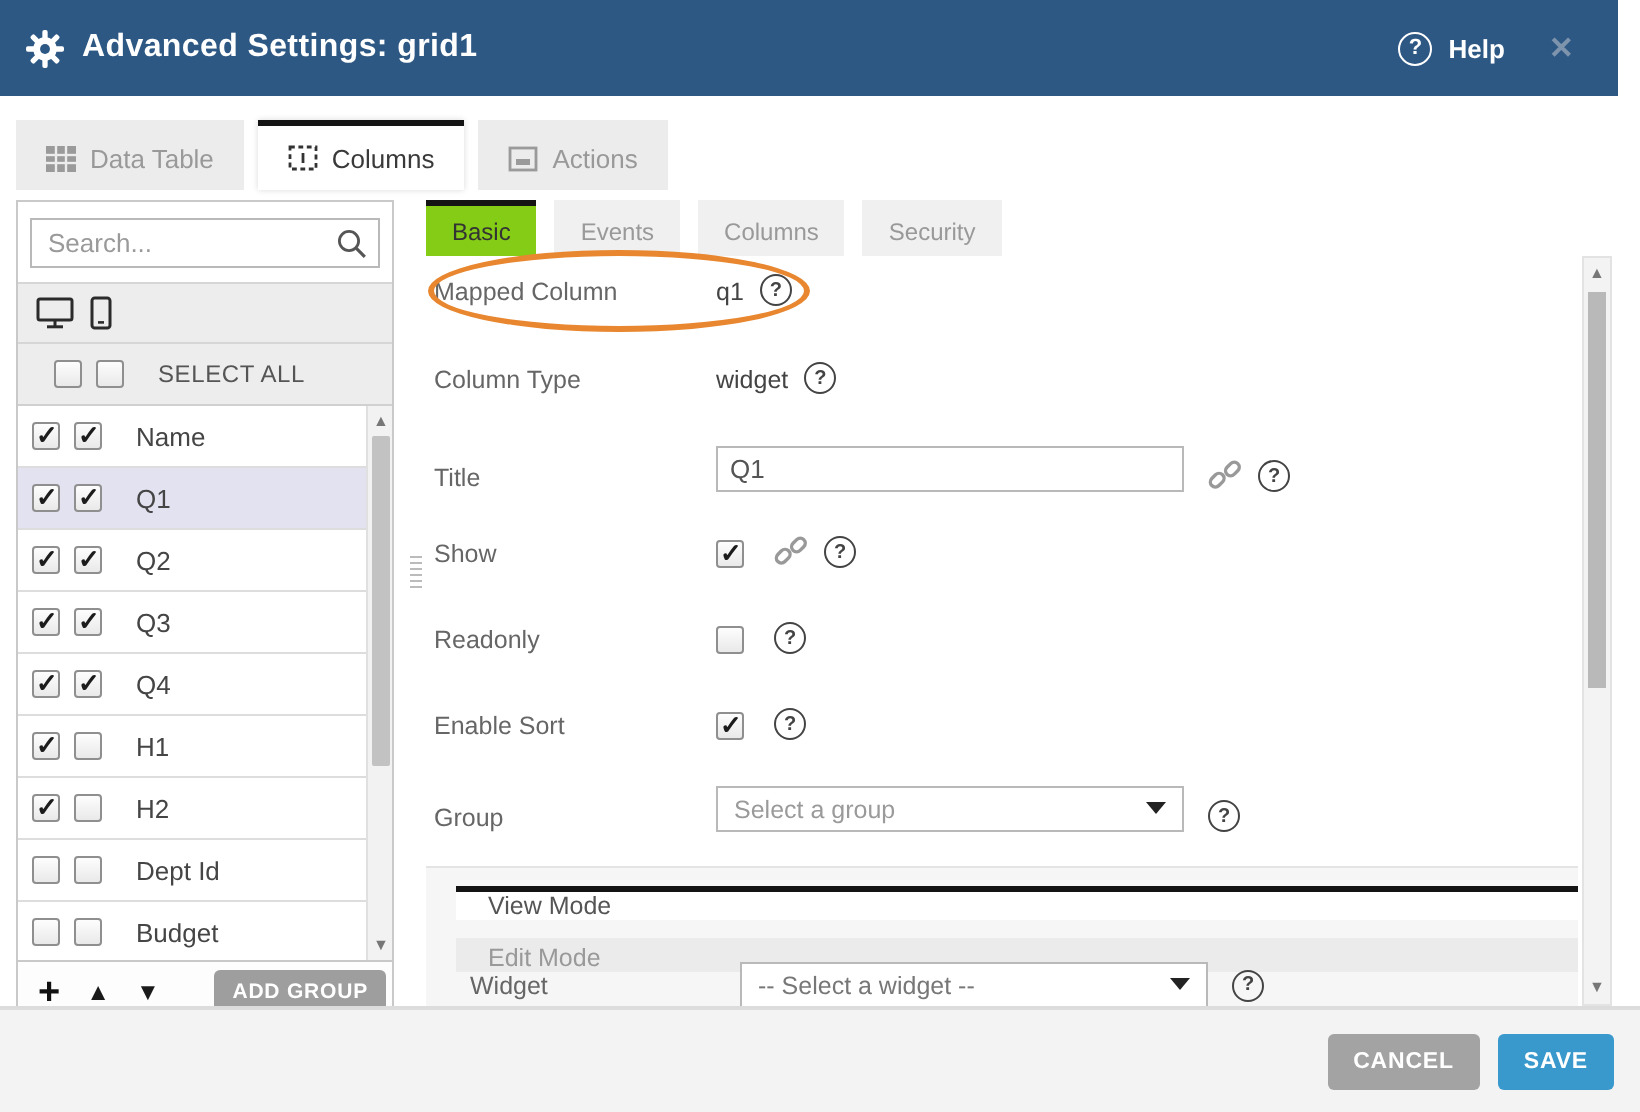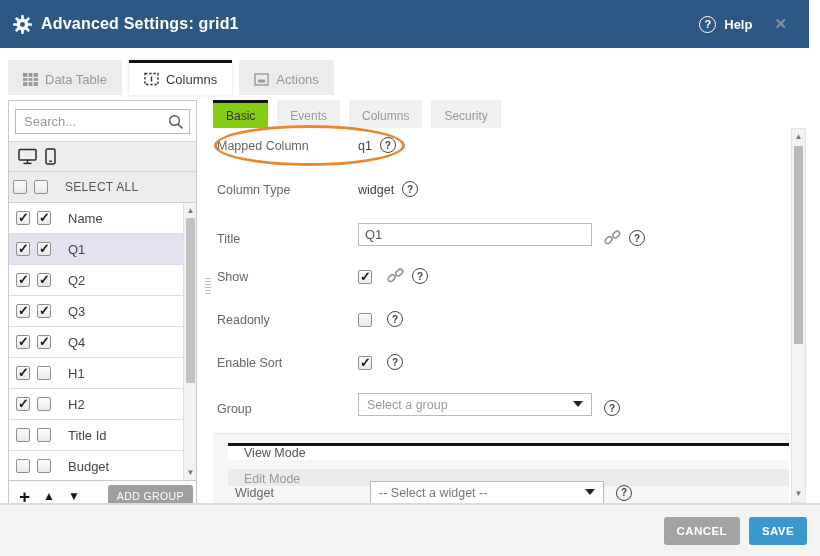--- a/index.html
+++ b/index.html
@@ -24,41 +24,41 @@
   .mtab.active { background:#fff; color:#3a3a3a; border-top:3px solid #141414; box-shadow:0 0 3px rgba(0,0,0,.15); }
   .mtab svg { flex:0 0 auto; }
 
   
   .lpanel { position:absolute; left:8px; top:100px; width:189px; height:412px; border:1px solid #c9c9c9; background:#fff; overflow:hidden; }
   .search-wrap { position:relative; padding:8px 6px 7px 6px; background:#fff; }
   .search-input { width:100%; height:25px; border:1px solid #b9b9b9; padding:0 26px 0 8px; font-size:13px; color:#444; font-family:inherit; }
   .search-input::placeholder { color:#9a9a9a; }
   .search-ico { position:absolute; right:12px; top:13px; }
   .device-row { height:31px; background:#ededed; border-top:1px solid #d6d6d6; border-bottom:1px solid #d6d6d6; display:flex; align-items:center; gap:8px; padding-left:9px; }
-  .selall-row { height:31px; background:#ededed; border-bottom:1px solid #d0d0d0; display:flex; align-items:center; padding-left:4px; }
+  .selall-row { height:31px; background:#ededed; border-bottom:1px solid #d0d0d0; display:flex; align-items:center; padding-left:18px; }
   .selall-label { font-size:12px; color:#555; margin-left:10px; letter-spacing:.3px; }
 
   .list { position:absolute; top:102px; bottom:31px; left:0; right:0; overflow:hidden; }
   .lrow { height:31px; display:flex; align-items:center; padding-left:7px; border-bottom:1px solid #ddd; background:#fff; cursor:pointer; }
   .lrow.selected { background:#e2e2f1; }
   .lrow-label { font-size:13px; color:#454545; margin-left:10px; }
 
   .cb { width:14px; height:14px; border:1px solid #8f8f8f; border-radius:2px; background:linear-gradient(#fdfdfd,#e9e9e9); display:inline-block; position:relative; margin-right:7px; flex:0 0 auto; cursor:pointer; }
   .cb.checked::after { content:"✓"; position:absolute; left:1px; top:-2px; font-size:13px; font-weight:bold; color:#1c1c1c; }
 
   
   .lscroll { position:absolute; right:0; top:0; bottom:0; width:13px; background:#f2f2f2; border-left:1px solid #e0e0e0; }
   .lscroll .arr-up, .lscroll .arr-dn { position:absolute; left:0; width:13px; height:13px; font-size:8px; color:#777; text-align:center; line-height:13px; cursor:pointer; }
   .lscroll .arr-up { top:1px; } .lscroll .arr-dn { bottom:1px; }
   .lscroll .thumb { position:absolute; left:2px; top:15px; width:9px; height:165px; background:#c2c2c2; border-radius:1px; cursor:grab; }
 
   .ltoolbar { position:absolute; bottom:0; left:0; right:0; height:31px; border-top:1px solid #c9c9c9; background:#fdfdfd; display:flex; align-items:center; }
   .tool-plus { font-size:19px; font-weight:bold; color:#111; margin-left:10px; cursor:pointer; line-height:1; }
   .tool-up, .tool-dn { font-size:12px; color:#1a1a1a; margin-left:13px; cursor:pointer; }
-  .add-group-btn { position:absolute; right:3px; top:4px; background:#9e9e9e; color:#fff; border:none; border-radius:3px; font-size:10.5px; font-weight:normal; padding:5px 9px; letter-spacing:.4px; font-family:inherit; cursor:pointer; }
+  .add-group-btn { position:absolute; right:3px; top:4px; background:#9e9e9e; color:#fff; border:none; border-radius:3px; font-size:10.5px; font-weight:bold; padding:5px 9px; letter-spacing:.4px; font-family:inherit; cursor:pointer; }
 
   
   .splitter { position:absolute; left:205px; top:278px; width:6px; height:18px; background:repeating-linear-gradient(#bbb 0 1px, #fff 1px 3px); cursor:col-resize; }
 
   
   .rpanel { position:absolute; left:213px; top:100px; width:576px; height:403px; overflow:hidden; background:#fff; }
   .subtabs { display:flex; gap:9px; height:28px; }
   .stab { padding:0 13px; display:flex; align-items:center; font-size:12px; color:#999; background:#f0f0f0; border-top:3px solid transparent; cursor:pointer; }
   .stab.active { background:#84cc16; color:#333; border-top:3px solid #141414; }
 
@@ -206,21 +206,21 @@
           <span class="lrow-label">H1</span>
         </div>
         <div class="lrow">
           <span class="cb checked"></span>
           <span class="cb"></span>
           <span class="lrow-label">H2</span>
         </div>
         <div class="lrow">
           <span class="cb"></span>
           <span class="cb"></span>
-          <span class="lrow-label">Title Id</span>
+          <span class="lrow-label">Dept Id</span>
         </div>
         <div class="lrow">
           <span class="cb"></span>
           <span class="cb"></span>
           <span class="lrow-label">Budget</span>
         </div>
       </div>
     <div class="lscroll" style="top:102px; bottom:31px;">
       <div class="arr-up">▲</div>
       <div class="thumb"></div>

